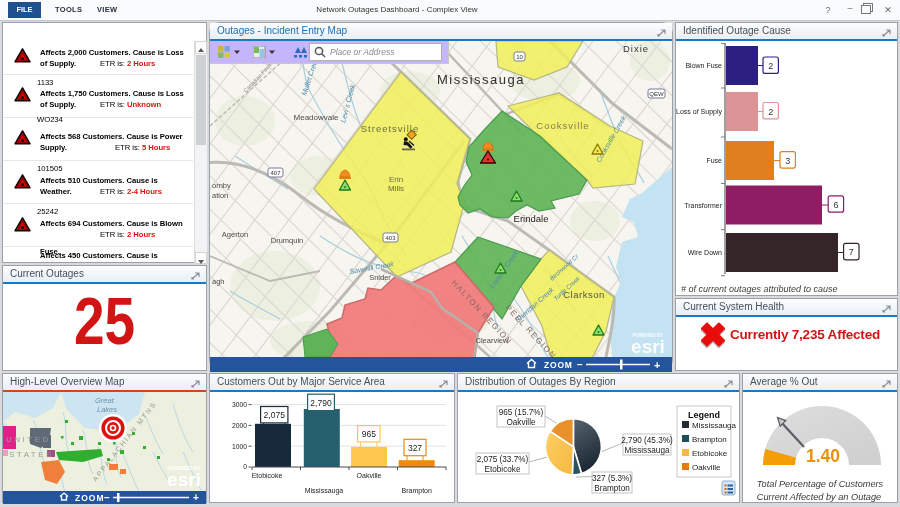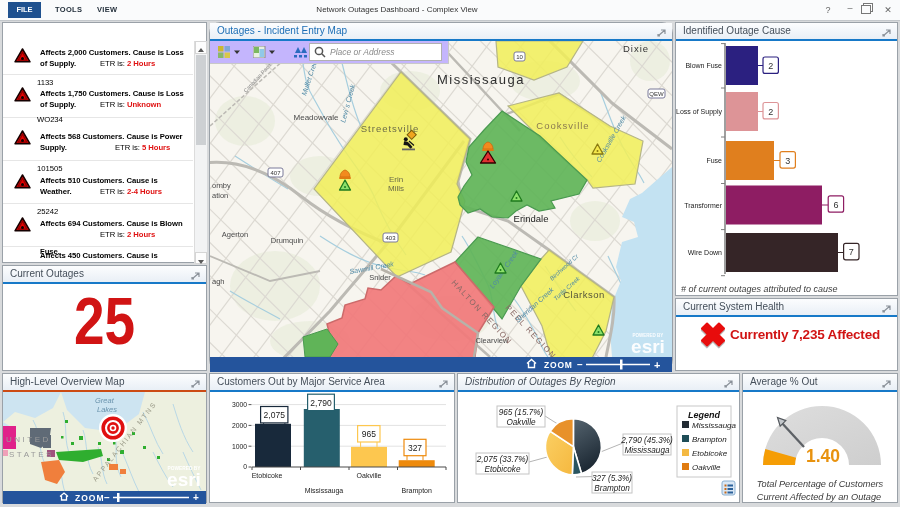--- a/index.html
+++ b/index.html
@@ -516,21 +516,21 @@
 <text x="206.7" y="101" font-size="7" fill="#222" text-anchor="middle">Brampton</text>
 <line x1="42" y1="75" x2="236" y2="75" stroke="#4a4a4a" stroke-width="1.2"></line>
 <line x1="42" y1="75" x2="42" y2="78" stroke="#4a4a4a" stroke-width="1"></line>
 <line x1="90.5" y1="75" x2="90.5" y2="78" stroke="#4a4a4a" stroke-width="1"></line>
 <line x1="139" y1="75" x2="139" y2="78" stroke="#4a4a4a" stroke-width="1"></line>
 <line x1="187.5" y1="75" x2="187.5" y2="78" stroke="#4a4a4a" stroke-width="1"></line>
 <line x1="236" y1="75" x2="236" y2="78" stroke="#4a4a4a" stroke-width="1"></line>
 </svg></div>
 </div>
 
-<div class="panel" style="left:457px;top:373px;width:283px;height:130px;font-style:italic;">
+<div class="panel" style="left:457px;top:373px;width:283px;height:130px;">
   <div class="phead">Distribution of Outages By Region<span class="pin"><svg width="10" height="8">
           <path d="M1,7 L8,1 M4,1 h4 v4 M1,5 v2 h2" stroke="#8a9199" stroke-width="1.2" fill="none"></path>
         </svg></span></div>
   <div class="abs" style="left:0;top:18px;" id="piechart"><svg width="281" height="112" viewBox="0 0 281 112">
 <defs>
 <linearGradient id="gM" x1="0" y1="0" x2="0.3" y2="1">
             <stop offset="0" stop-color="#55646f"></stop>
             <stop offset="1" stop-color="#1c2833"></stop>
           </linearGradient>
 <linearGradient id="gE" x1="0" y1="0" x2="1" y2="1">

